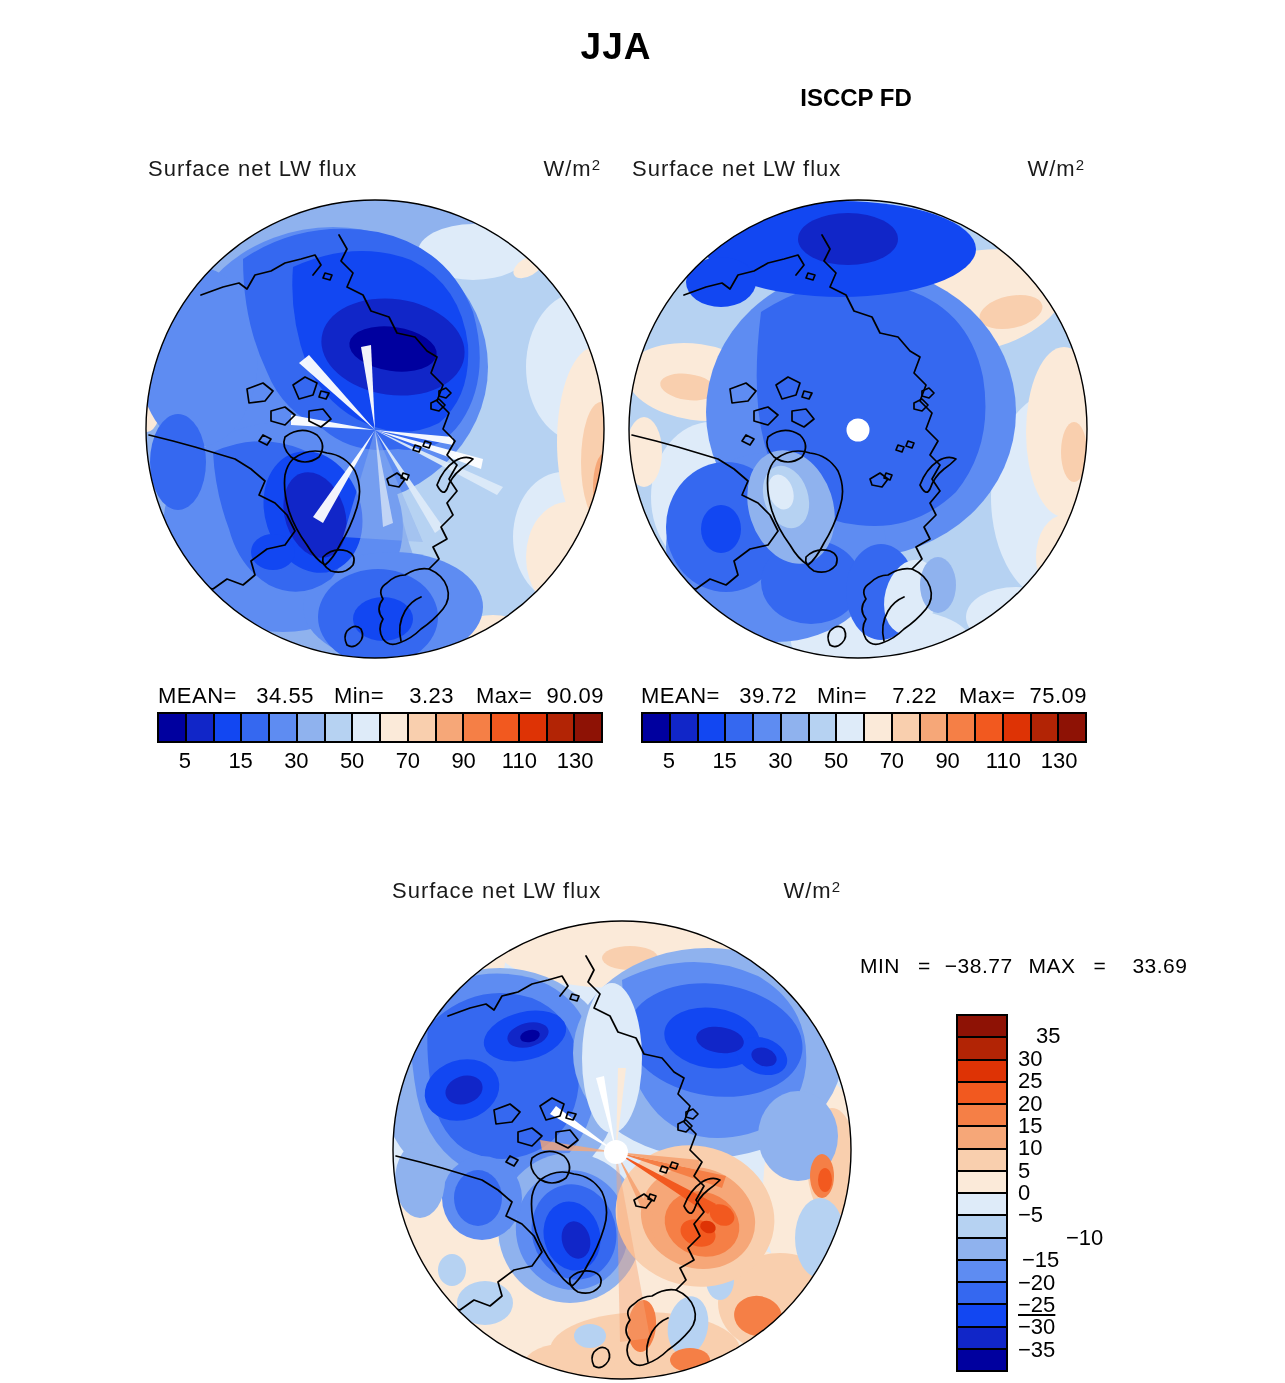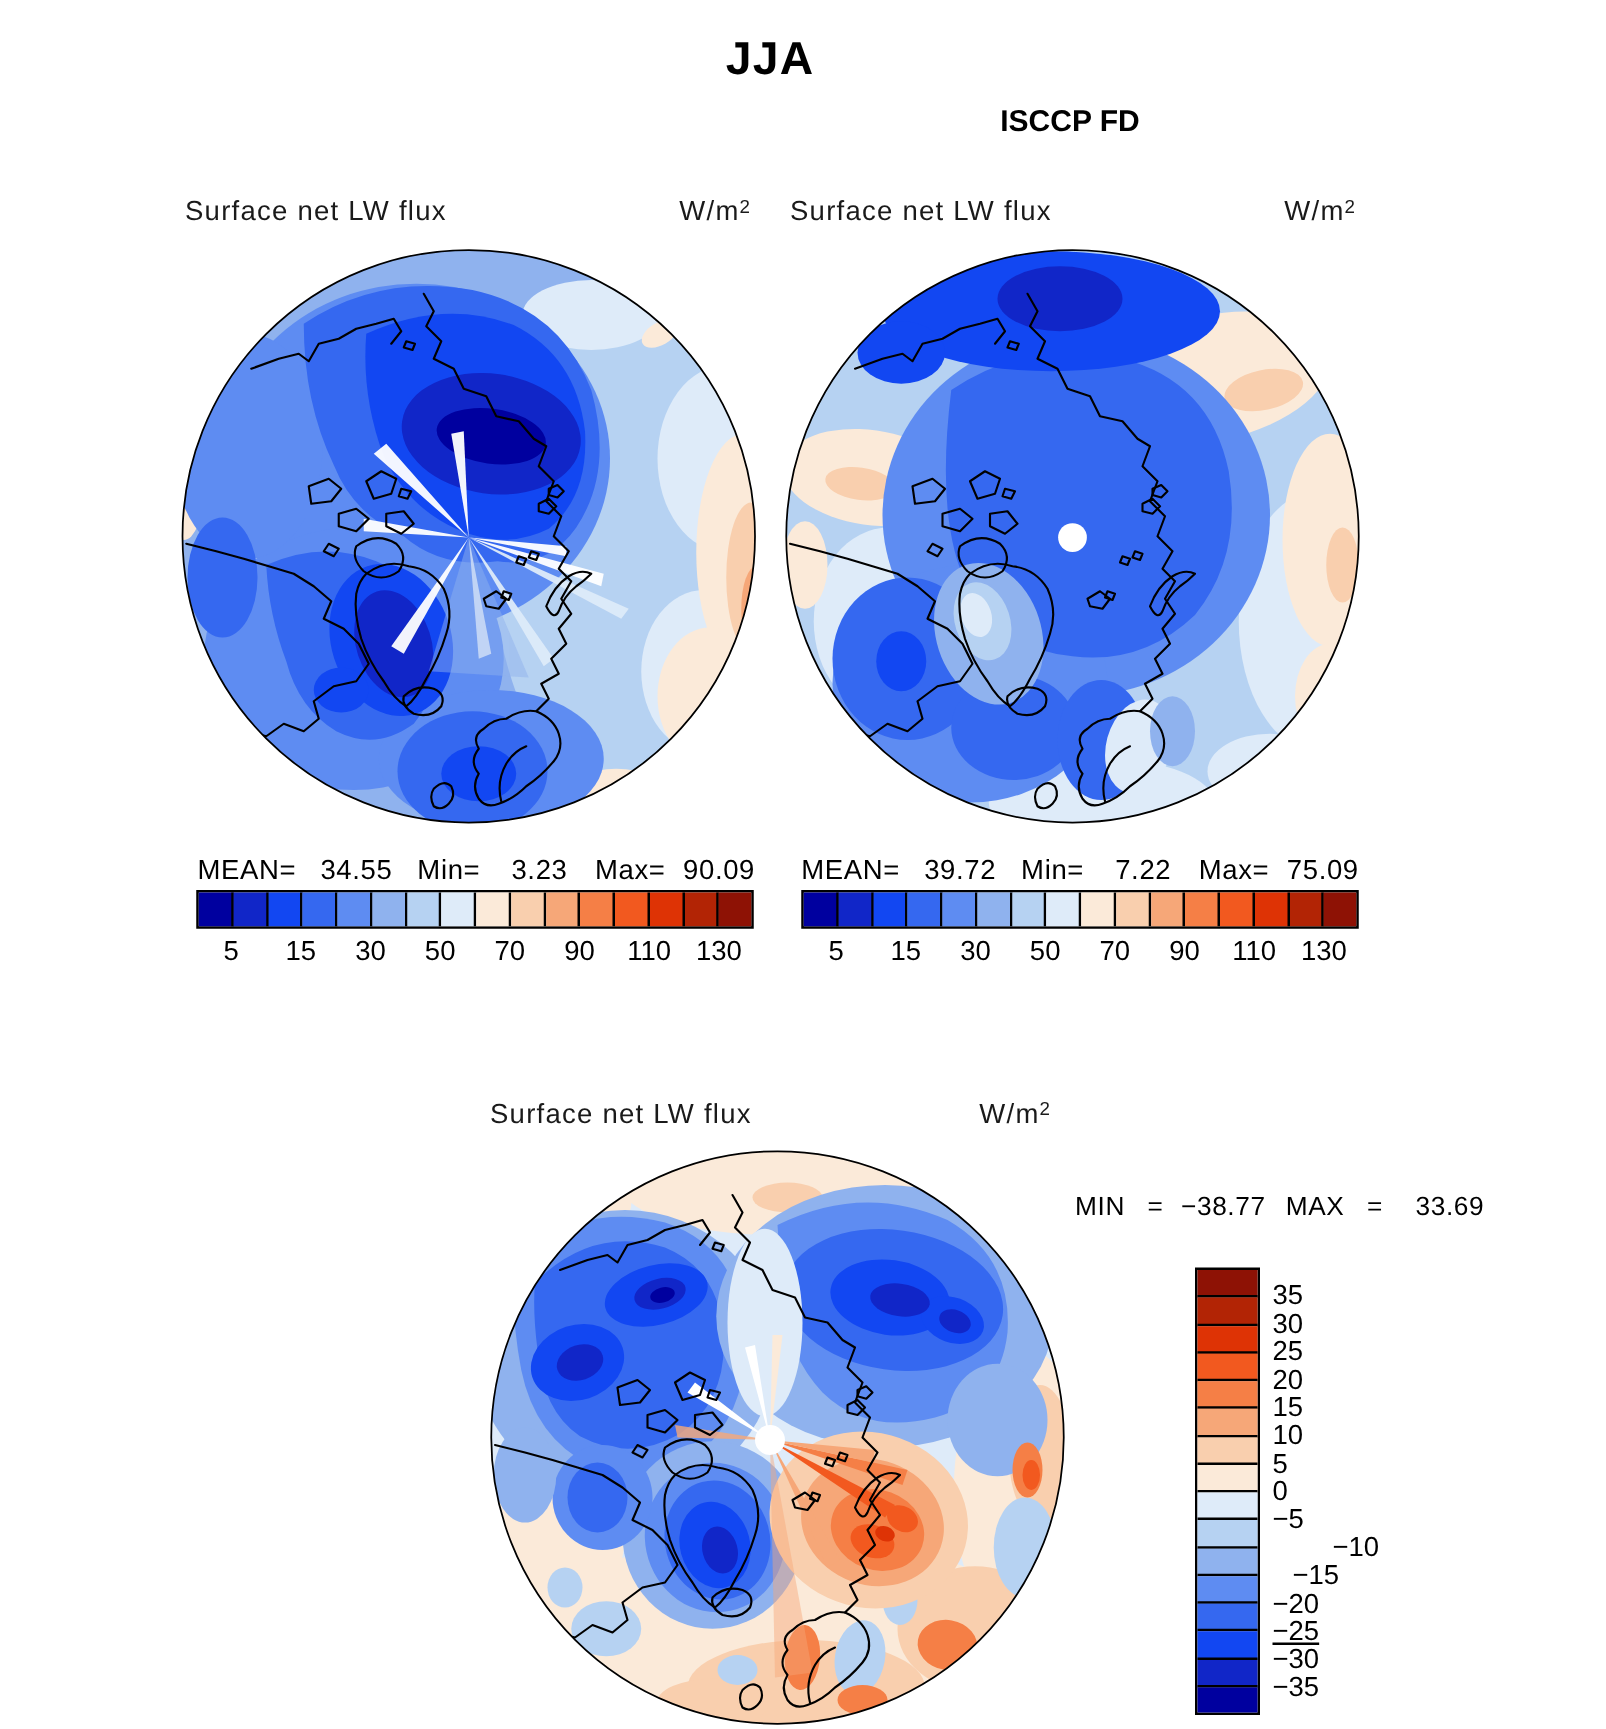--- a/index.html
+++ b/index.html
@@ -348,30 +348,30 @@
         <div class="vbar-cell" style="background: rgb(182, 210, 242);"></div>
         <div class="vbar-cell" style="background: rgb(143, 178, 238);"></div>
         <div class="vbar-cell" style="background: rgb(94, 140, 242);"></div>
         <div class="vbar-cell" style="background: rgb(53, 104, 240);"></div>
         <div class="vbar-cell" style="background: rgb(18, 71, 242);"></div>
         <div class="vbar-cell" style="background: rgb(17, 38, 200);"></div>
         <div class="vbar-cell" style="background: rgb(0, 0, 159);"></div>
       </div>
     </div>
   <div class="abs vbar-ticks" id="vticks" style="left:1018px;top:1014px;width:70px;height:358px;">
-      <span style="top: 6.25%; left: 0px;">35</span>
+      <span style="top: 6.25%; left: 18px;">35</span>
       <span style="top: 12.5%; left: 0px;">30</span>
       <span style="top: 18.75%; left: 0px;">25</span>
       <span style="top: 25%; left: 0px;">20</span>
       <span style="top: 31.25%; left: 0px;">15</span>
       <span style="top: 37.5%; left: 0px;">10</span>
       <span style="top: 43.75%; left: 0px;">5</span>
       <span style="top: 50%; left: 0px;">0</span>
       <span style="top: 56.25%; left: 0px;">−5</span>
       <span style="top: 62.5%; left: 0px; margin-left: 48px;">−10</span>
-      <span style="top: 68.75%; left: 16px;">−15</span>
+      <span style="top: 68.75%; left: 4px;">−15</span>
       <span style="top: 75%; left: 0px;">−20</span>
       <span style="top: 81.25%; left: 0px; text-decoration: underline;">−25</span>
       <span style="top: 87.5%; left: 0px;">−30</span>
       <span style="top: 93.75%; left: 0px;">−35</span>
     </div>
 
 </div>
 
 </body></html>

